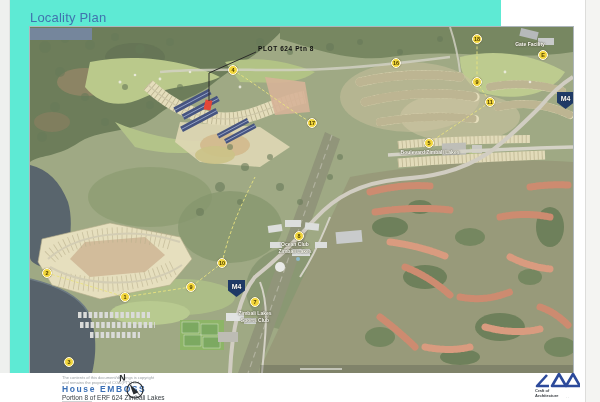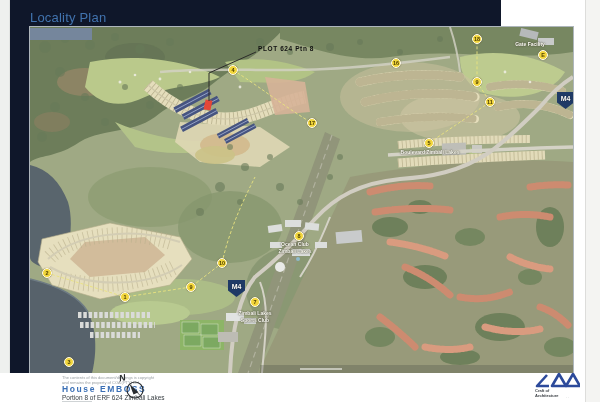--- a/index.html
+++ b/index.html
@@ -1,17 +1,17 @@
 <!DOCTYPE html>
 <html><head>
 <meta charset="utf-8">
 <style>
   * { margin:0; padding:0; box-sizing:border-box; }
   html,body { width:600px; height:402px; background:#ffffff; font-family:"Liberation Sans", sans-serif; overflow:hidden; }
-  .page { position:relative; width:501px; height:402px; background:#0f172a; }
+  .page { position:relative; width:501px; height:402px; background:#5eead4; }
   .edge-left { position:absolute; left:0; top:0; width:10px; height:402px; background:#eef0ee; border-right:1px solid #e2e4e2; }
   .edge-right { position:absolute; left:585px; top:0; width:15px; height:402px; background:#f4f4f2; border-left:1px solid #dddddb; }
   .sheet-title { position:absolute; left:30px; top:10px; font-size:13px; color:#4173ae; letter-spacing:0.2px; }
   .map { position:absolute; left:30px; top:27px; width:543px; height:346px; outline:1px solid #aeb6bc; overflow:hidden; background:#93a077; }
   .map svg { position:absolute; left:0; top:0; }
   .slate-box { position:absolute; left:0; top:1px; width:62px; height:12px; background:#75869c; }
   .plot-label { position:absolute; left:228px; top:18px; font-size:6.5px; font-weight:bold; color:#111; letter-spacing:0.6px; white-space:nowrap; }
   .map-label { position:absolute; font-size:5px; font-weight:bold; color:#fdfdf4; text-align:center; line-height:1.3; text-shadow:0 0 1px #4a4a3a, 0 0 2px #4a4a3a; white-space:nowrap; }
   .marker { position:absolute; width:10px; height:10px; border-radius:50%; background:#f2d63c; border:1px solid #fffdf0; box-shadow:0 0 1px rgba(60,50,0,.7); font-size:5.5px; font-weight:bold; color:#4d3f00; display:flex; align-items:center; justify-content:center; }
   .m4-badge { position:absolute; width:17px; height:17px; background:#1f3a66; clip-path:polygon(0 0,100% 0,100% 62%,50% 100%,0 62%); color:#fff; font-size:7px; font-weight:bold; text-align:center; padding-top:3px; text-shadow:0 0 1px #000; }

